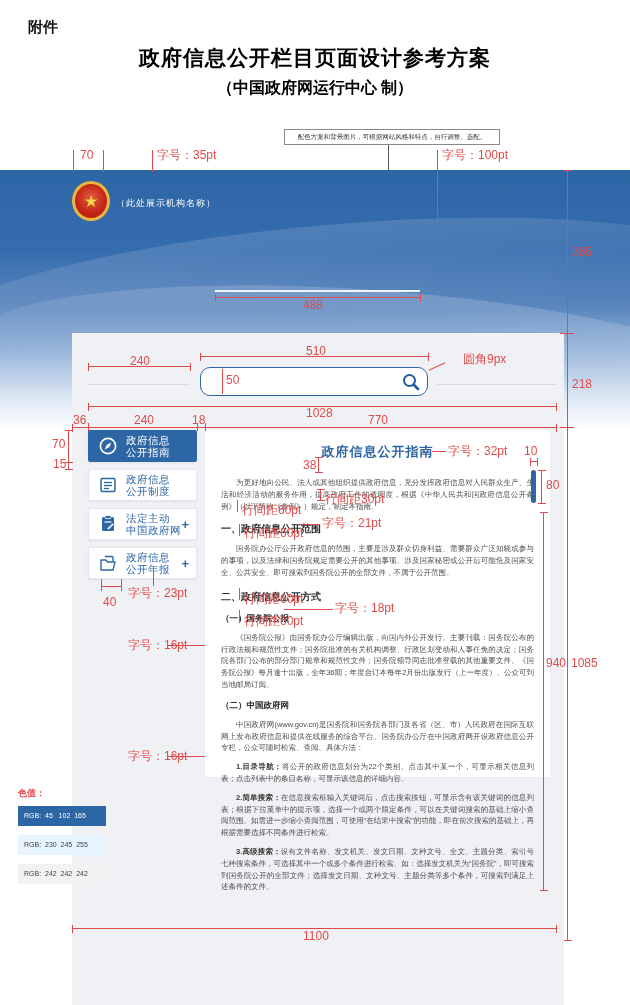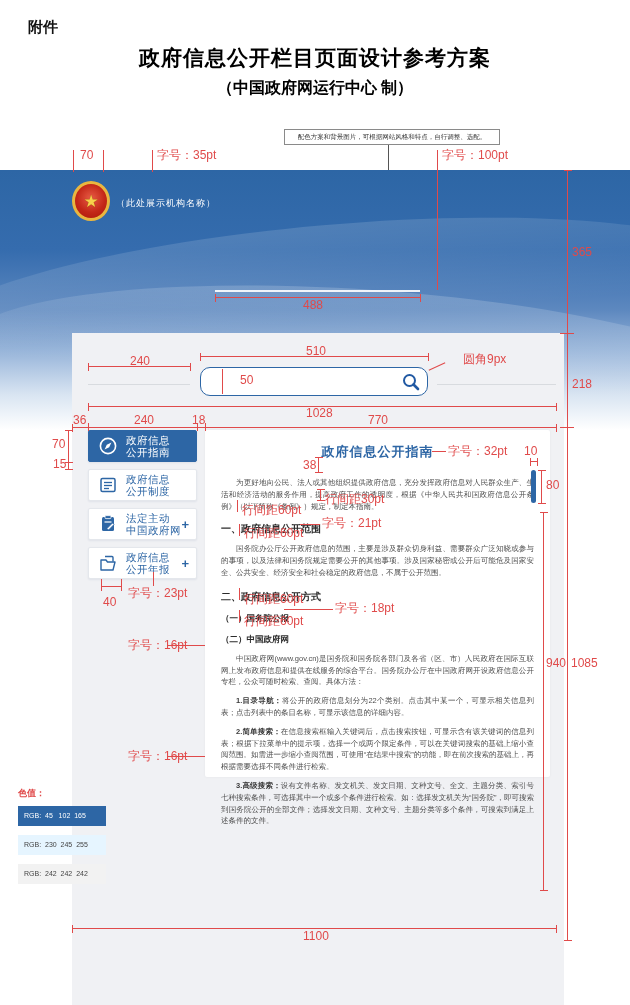--- a/index.html
+++ b/index.html
@@ -153,23 +153,24 @@
       <div>政府信息</div>
       <div>公开年报</div>
     </div>
     <span class="sb-plus">+</span>
   </div>
 
   <div class="content">
     <div class="ct-title">政府信息公开指南</div>
     <div class="p first">为更好地向公民、法人或其他组织提供政府信息，充分发挥政府信息对人民群众生产、生活和经济活动的服务作用，提高政府工作的透明度，根据《中华人民共和国政府信息公开条例》（以下简称《条例》）规定，制定本指南。</div>
     <div class="h2">一、政府信息公开范围</div>
-    <div class="p">国务院办公厅公开政府信息的范围，主要是涉及群众切身利益、需要群众广泛知晓或参与的事项，以及法律和国务院规定需要公开的其他事项。涉及国家秘密或公开后可能危及国家安全、公共安全、经济安全和社会稳定的政府信息，不属于公开范围。</div>
+    <div class="p">国务院办公厅公开政府信息的范围，主要是涉及群众切身利益、需要群众广泛知晓或参与的事项，以及法律和国务院规定需要公开的其他事项。涉及国家秘密或公开后可能危及国家安全、公共安全、即可搜索到国务院公开的全部文件，不属于公开范围。</div>
     <div class="h2 sp">二、政府信息公开方式</div>
     <div class="h3">（一）国务院公报</div>
+    <div class="p">《国务院公报》由国务院办公厅编辑出版，向国内外公开发行。主要刊载：国务院公布的行政法规和规范性文件；国务院批准的有关机构调整、行政区划变动和人事任免的决定；国务院各部门公布的部分部门规章和规范性文件；国务院领导同志批准登载的其他重要文件。《国务院公报》每月逢十出版，全年36期；年度合订本每年2月份出版发行（上一年度）。公众可到当地邮局订阅。</div>
     <div class="h3">（二）中国政府网</div>
     <div class="p">中国政府网(www.gov.cn)是国务院和国务院各部门及各省（区、市）人民政府在国际互联网上发布政府信息和提供在线服务的综合平台。国务院办公厅在中国政府网开设政府信息公开专栏，公众可随时检索、查阅。具体方法：</div>
     <div class="p"><b>1.目录导航：</b><span>将公开的政府信息划分为22个类别。点击其中某一个，可显示相关信息列表；点击列表中的条目名称，可显示该信息的详细内容。</span></div>
     <div class="p"><b>2.简单搜索：</b><span>在信息搜索框输入关键词后，点击搜索按钮，可显示含有该关键词的信息列表；根据下拉菜单中的提示项，选择一个或两个限定条件，可以在关键词搜索的基础上缩小查阅范围。如需进一步缩小查阅范围，可使用“在结果中搜索”的功能，即在前次搜索的基础上，再根据需要选择不同条件进行检索。</span></div>
     <div class="p"><b>3.高级搜索：</b><span>设有文件名称、发文机关、发文日期、文种文号、全文、主题分类、索引号七种搜索条件，可选择其中一个或多个条件进行检索。如：选择发文机关为“国务院”，即可搜索到国务院公开的全部文件；选择发文日期、文种文号、主题分类等多个条件，可搜索到满足上述条件的文件。</span></div>
   </div>
   <div class="scrollbar"></div>
 
   <div class="dv" style="left:73px;top:150px;height:22px;"></div>
   <div class="dv" style="left:103px;top:150px;height:22px;"></div>
@@ -191,21 +192,21 @@
   <div class="rl" style="left:546px;top:659px;">940</div>
   <div class="rl" style="left:571px;top:659px;">1085</div>
 
   <div class="dh ticks" style="left:88px;top:366px;width:102px;"></div>
   <div class="rl" style="left:130px;top:357px;">240</div>
   <div class="dh ticks" style="left:200px;top:356px;width:228px;"></div>
   <div class="rl" style="left:306px;top:347px;">510</div>
   <div class="diag" style="left:428px;top:366px;"></div>
   <div class="rl" style="left:447px;top:355px;padding-left:16px;">圆角9px</div>
   <div class="dv" style="left:222px;top:369px;height:25px;"></div>
-  <div class="rl" style="left:226px;top:376px;margin-left:14px;">50</div>
+  <div class="rl" style="left:226px;top:376px;">50</div>
   <div class="dh ticks" style="left:88px;top:406px;width:468px;"></div>
   <div class="rl" style="left:306px;top:409px;">1028</div>
   <div class="dh ticks" style="left:72px;top:427px;width:484px;"></div>
   <div class="dv" style="left:88px;top:423px;height:8px;"></div>
   <div class="dv" style="left:197px;top:423px;height:8px;"></div>
   <div class="dv" style="left:205px;top:423px;height:8px;"></div>
   <div class="rl" style="left:73px;top:416px;">36</div>
   <div class="rl" style="left:134px;top:416px;">240</div>
   <div class="rl" style="left:192px;top:416px;">18</div>
   <div class="rl" style="left:368px;top:416px;">770</div>

